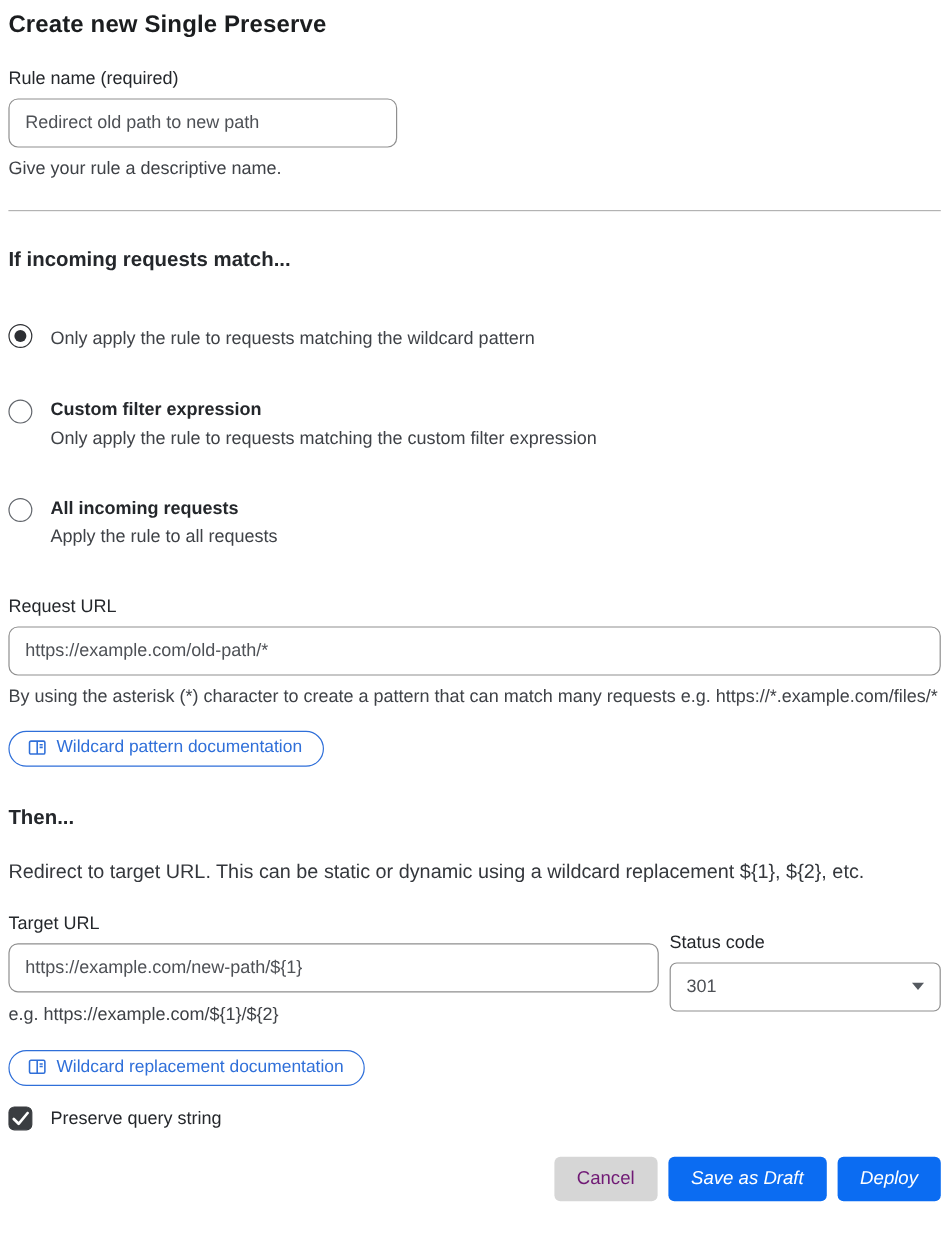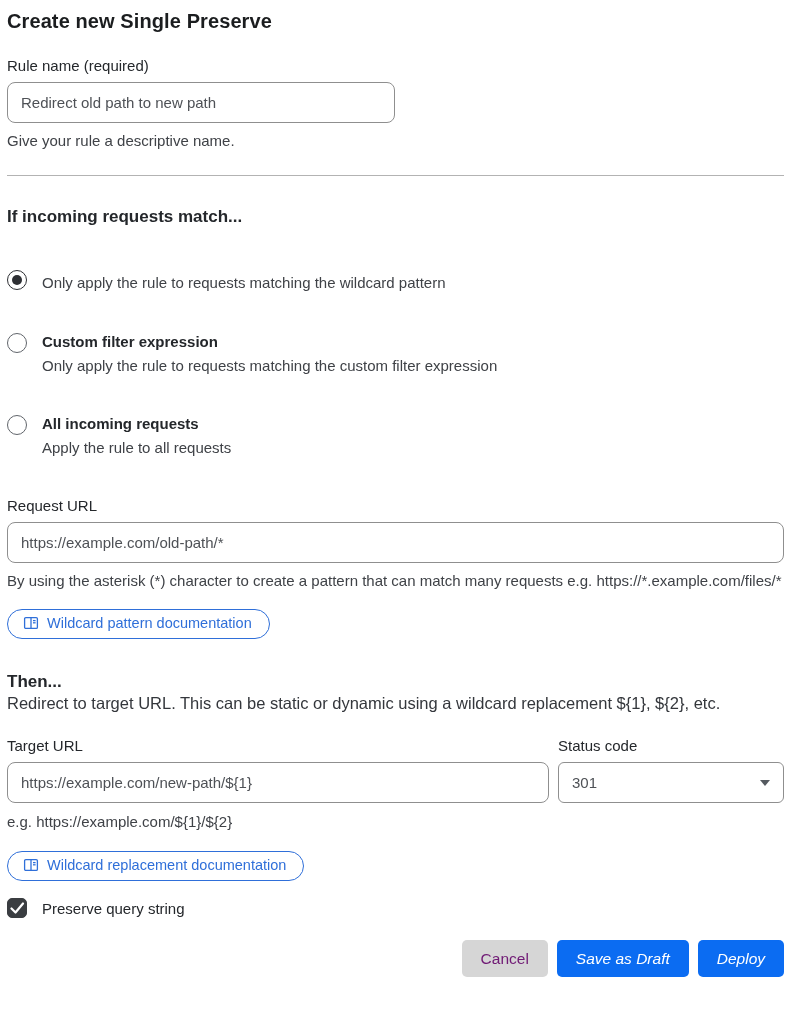--- a/index.html
+++ b/index.html
@@ -38,21 +38,21 @@
     border:1px solid var(--border-gray);
     border-radius:8px;
     padding:0 13px;
     font-size:15px;
     color:#4e5156;
     font-family:"Liberation Sans","DejaVu Sans",sans-serif;
     background:#fff;
     outline:none;
     width:100%;
   }
-  .rule-name-input{width:388px;}
+  .rule-name-input{width:324px;}
   .helper{
     font-size:15px;
     color:var(--sub);
     margin-top:6px;
     line-height:1.55;
   }
   .divider{
     border:none;
     border-top:1px solid #b3b3b3;
     margin:23px 0 0 0;
@@ -116,26 +116,28 @@
     font-size:14.5px;
     font-family:"Liberation Sans","DejaVu Sans",sans-serif;
     cursor:pointer;
     line-height:1.2;
   }
   .doc-pill svg{display:block;}
   .then-heading{margin-top:33px;}
   .then-intro{
     font-size:16.5px;
     color:#34373c;
+    margin-top:24px;
     line-height:1.35;
   }
   .target-row{
     display:flex;
     gap:9px;
     margin-top:23px;
+    align-items:center;
   }
   .target-col{flex:1 1 auto;}
   .status-col{flex:0 0 226px;}
   .select-box{
     height:41px;
     border:1px solid var(--border-gray);
     border-radius:6px;
     display:flex;
     align-items:center;
     justify-content:space-between;

